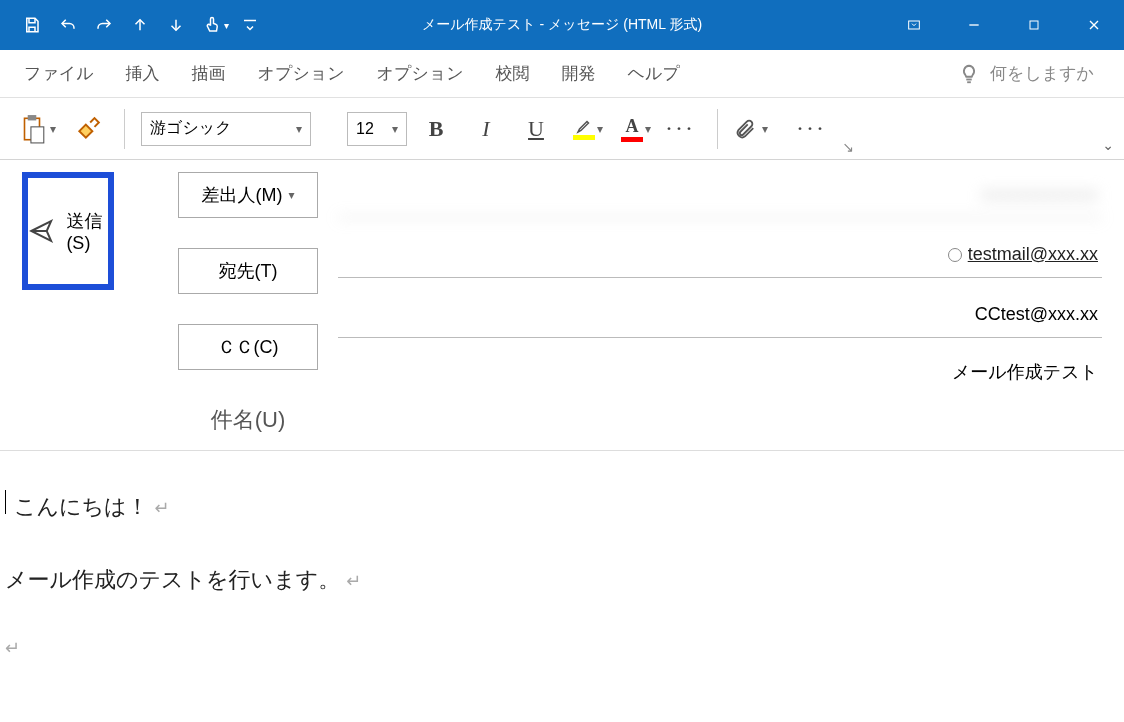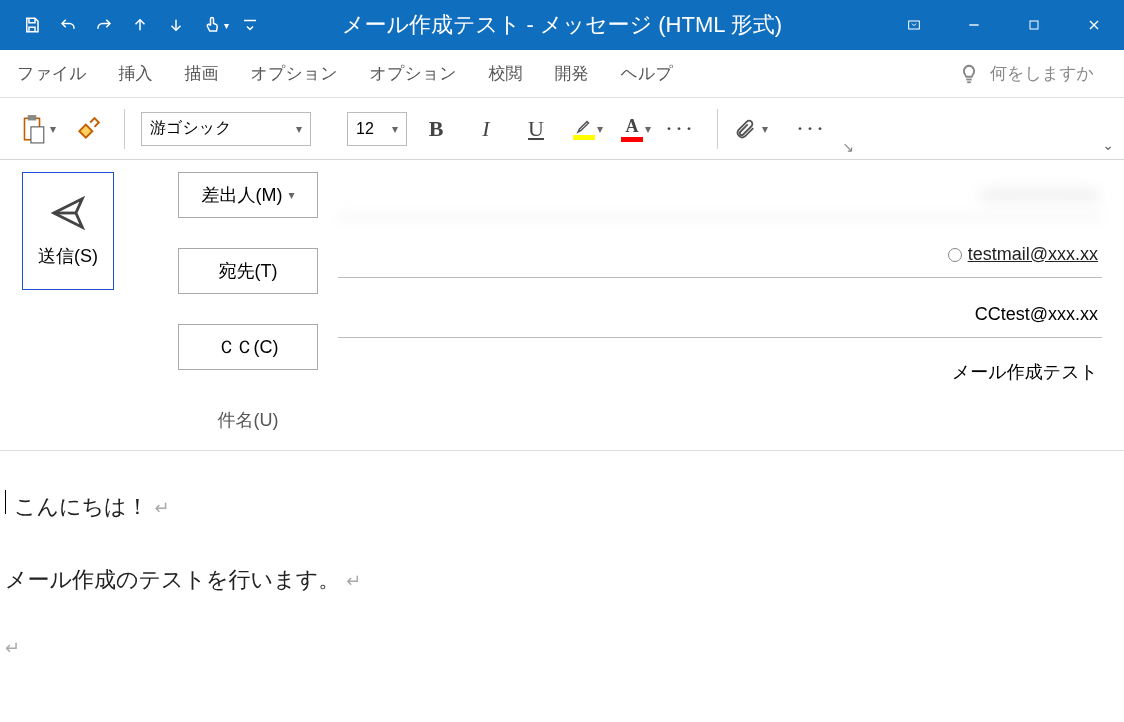--- a/index.html
+++ b/index.html
@@ -3,27 +3,27 @@
 <meta charset="utf-8">
 <style>
   * { box-sizing: border-box; margin: 0; padding: 0; }
   html, body { width: 1124px; height: 722px; font-family: "Yu Gothic", "游ゴシック", "Meiryo", sans-serif; background: #fff; overflow: hidden; }
 
   
   .titlebar { height: 50px; background: #106ebe; display: flex; align-items: center; color: #fff; font-size: 14px; position: relative; }
   .qat { display: flex; align-items: center; gap: 0; padding-left: 14px; }
   .qat-btn { width: 36px; height: 50px; display: flex; align-items: center; justify-content: center; cursor: pointer; }
   .qat-btn svg { width: 18px; height: 18px; }
-  .title-text { position: absolute; left: 50%; transform: translateX(-50%); font-size: 22px; white-space: nowrap; }
+  .title-text { position: absolute; left: 50%; transform: translateX(-50%); font-size: 14px; white-space: nowrap; }
   .win-controls { margin-left: auto; display: flex; }
   .win-btn { width: 60px; height: 50px; display: flex; align-items: center; justify-content: center; cursor: pointer; }
   .win-btn svg { width: 16px; height: 16px; }
 
   
-  .ribbon-tabs { height: 48px; background: #fff; display: flex; align-items: center; border-bottom: 1px solid #e1e1e1; padding-left: 1px; gap: 0; }
+  .ribbon-tabs { height: 48px; background: #fff; display: flex; align-items: center; border-bottom: 1px solid #e1e1e1; padding-left: 8px; gap: 0; }
   .ribbon-tab { font-size: 17px; color: #555; padding: 0 16px; height: 48px; display: flex; align-items: center; cursor: pointer; position: relative; }
   .ribbon-tab.active { color: #106ebe; font-weight: 500; }
   .ribbon-tab.active::after { content: ""; position: absolute; bottom: 4px; left: 16px; right: 16px; height: 3px; background: #106ebe; }
   .tell-me-wrap { margin-left: auto; display: flex; align-items: center; gap: 10px; padding-right: 30px; color: #888; font-size: 17px; }
 
   
   .toolbar { height: 62px; background: #fff; border-bottom: 1px solid #d4d4d4; display: flex; align-items: center; padding: 0 14px; gap: 8px; position: relative; }
   .tool-btn { height: 40px; display: flex; align-items: center; justify-content: center; cursor: pointer; }
   .tool-divider { width: 1px; height: 40px; background: #ccc; margin: 0 8px; }
   .font-select { width: 170px; height: 34px; border: 1px solid #bbb; font-size: 16px; padding: 6px 8px; display: flex; align-items: center; justify-content: space-between; cursor: pointer; background: #fff; }
@@ -35,25 +35,25 @@
   .fmt-btn.u { text-decoration: underline; }
   .split-btn { display: flex; align-items: center; gap: 2px; cursor: pointer; }
   .highlight-icon { display: inline-flex; flex-direction: column; align-items: center; }
   .highlight-icon .bar { width: 22px; height: 5px; }
   .launcher { position: absolute; bottom: 4px; right: 270px; font-size: 14px; color: #888; cursor: pointer; }
   .expand-chev { position: absolute; right: 10px; bottom: 6px; font-size: 14px; color: #666; cursor: pointer; }
 
   
   .header-area { padding: 12px 22px 10px 22px; display: flex; gap: 20px; border-bottom: 1px solid #ddd; }
   .send-col { display: flex; flex-direction: column; align-items: center; }
-  .send-btn { width: 92px; height: 118px; border: 1px solid #1d4ed8; display: flex; flex-direction: column; align-items: center; justify-content: center; gap: 12px; cursor: pointer; background: #fff; }
+  .send-btn { width: 92px; height: 118px; border: 6px solid #1d4ed8; display: flex; flex-direction: row; align-items: center; justify-content: center; gap: 12px; cursor: pointer; background: #fff; }
   .send-btn svg { width: 38px; height: 38px; }
   .field-col { flex: 0 0 140px; display: flex; flex-direction: column; gap: 30px; margin-left: 44px; }
   .field-btn { height: 46px; border: 1px solid #aaa; display: flex; align-items: center; justify-content: center; font-size: 18px; cursor: pointer; gap: 6px; background: #fff; }
-  .field-label-plain { height: 40px; display: flex; align-items: center; justify-content: center; font-size: 18px; color: #555; }
+  .field-label-plain { height: 40px; display: flex; align-items: center; justify-content: center; font-size: 22px; color: #555; }
   .value-col { flex: 1; display: flex; flex-direction: column; gap: 14px; }
   .value-row { height: 46px; border-bottom: 1px solid #bbb; display: flex; align-items: center; font-size: 18px; padding: 0 4px; justify-content: flex-end; }
   .value-row.blurred { filter: blur(7px); color: #ccc; }
   .value-row.subject-row { border-bottom: none; height: 40px; }
   .chip { display: flex; align-items: center; gap: 6px; font-size: 18px; }
   .chip-circle { width: 14px; height: 14px; border: 1.5px solid #888; border-radius: 50%; flex-shrink: 0; }
   .chip-text { text-decoration: underline; color: #222; }
 
   
   .mail-body { padding: 30px 5px; font-size: 22px; line-height: 2.4; font-family: "HGS行書体", "Yu Mincho", serif; color: #222; }

